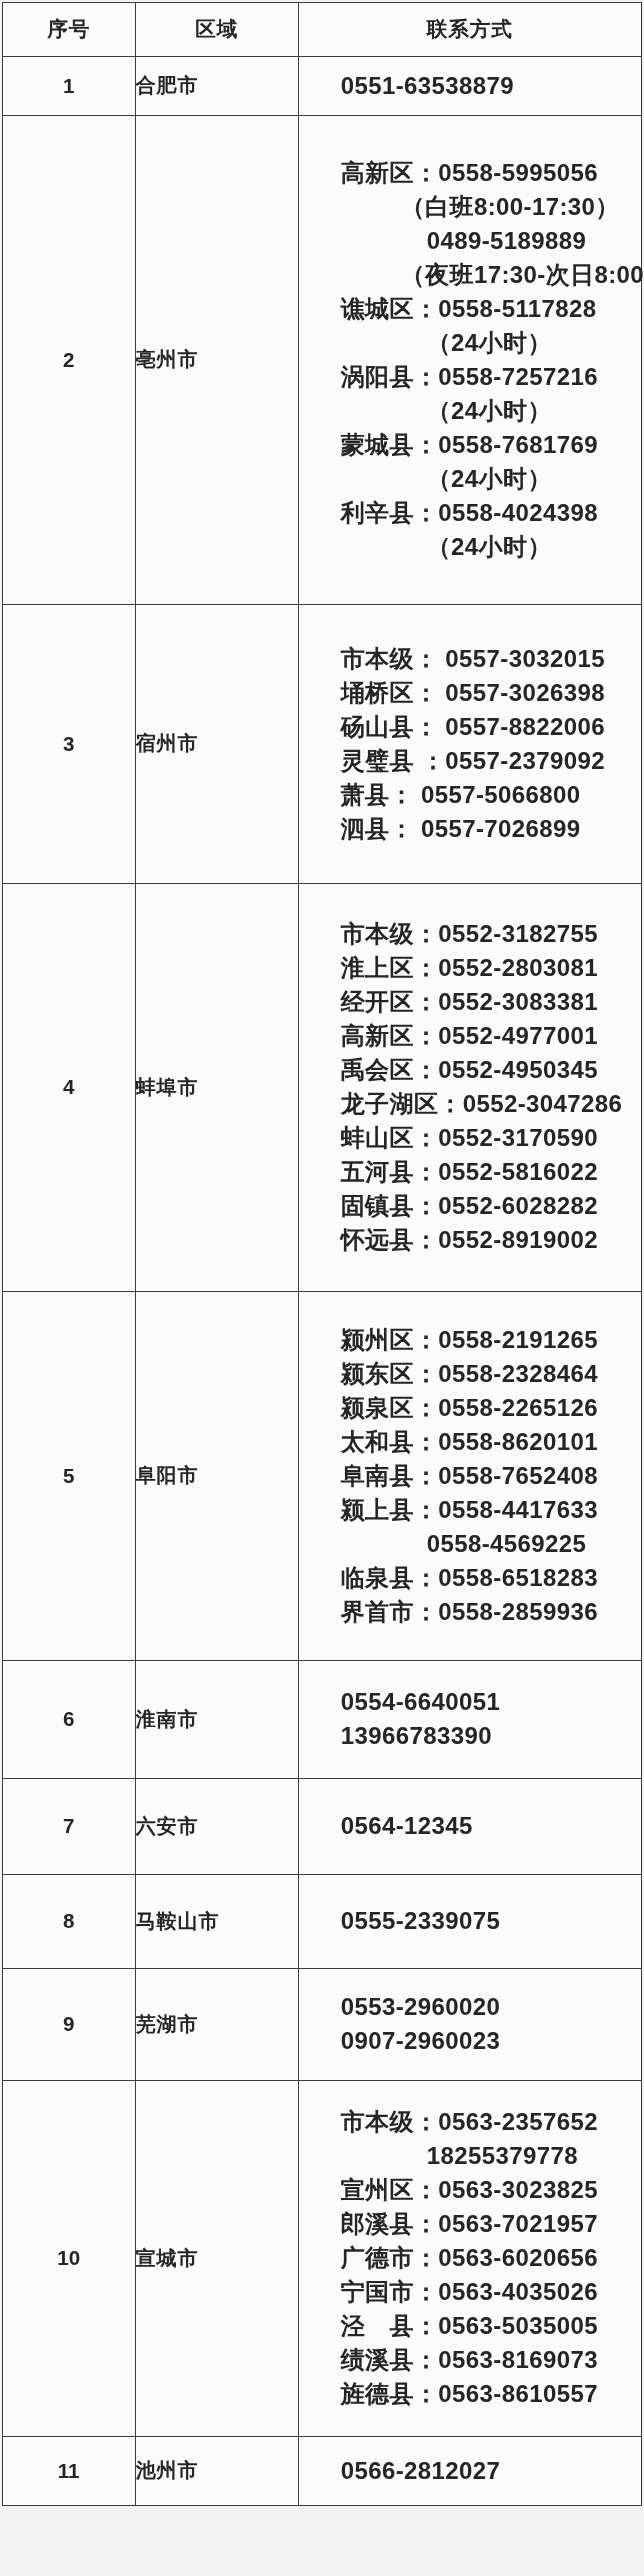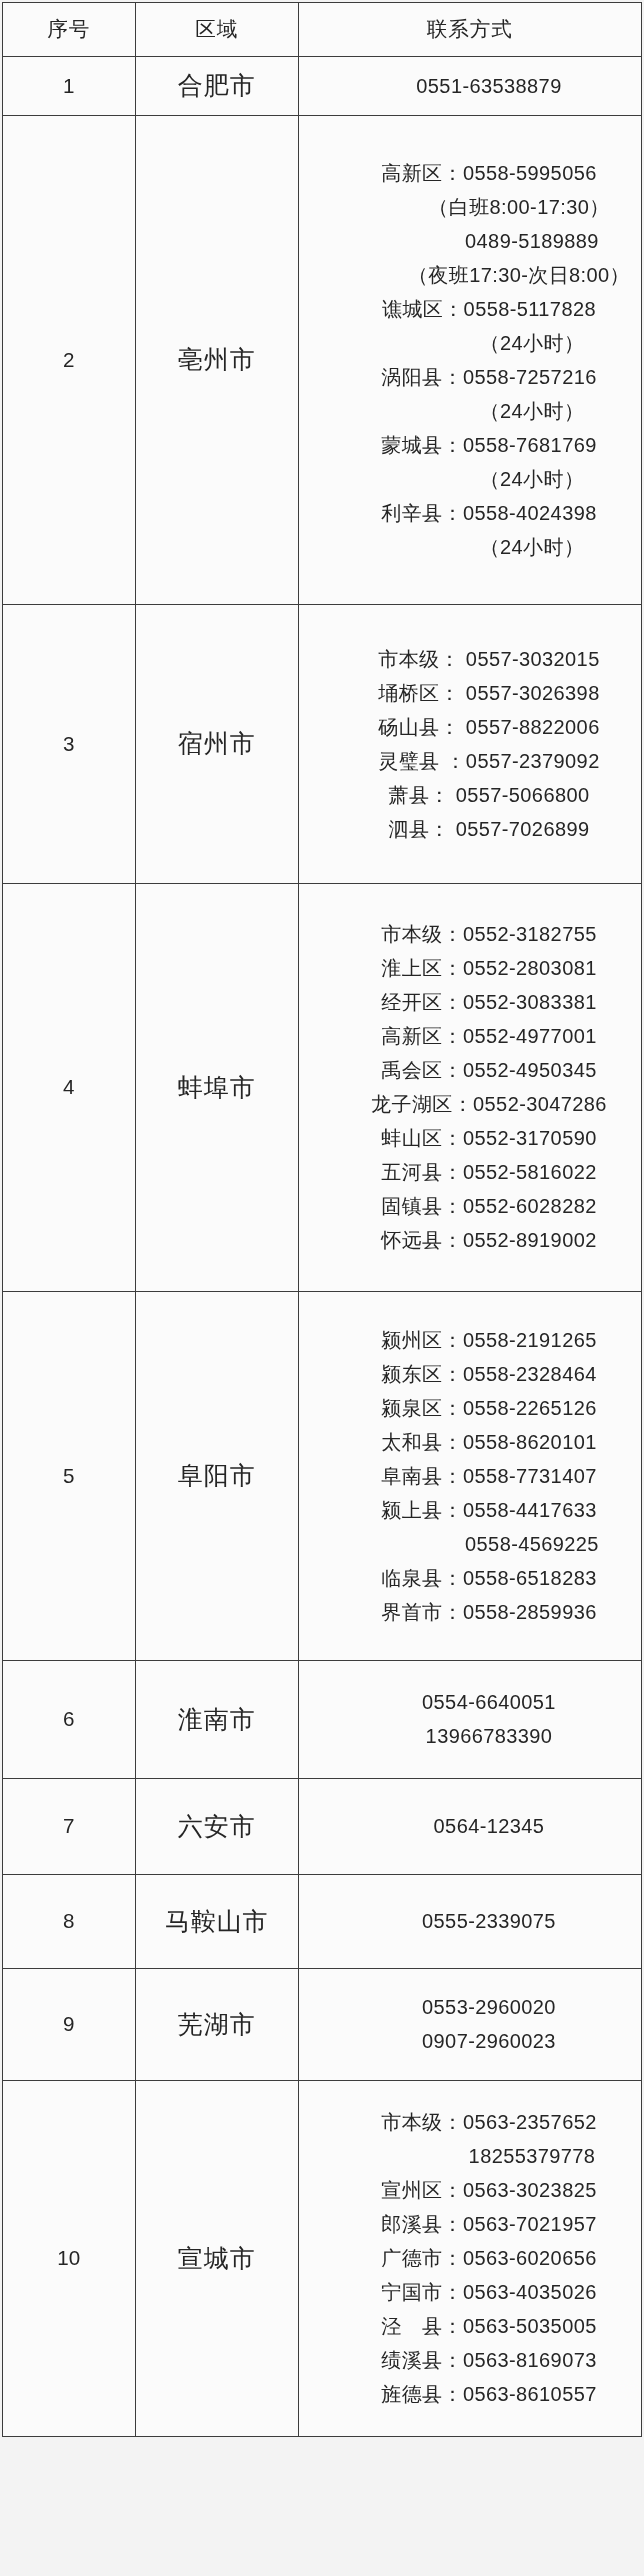--- a/index.html
+++ b/index.html
@@ -19,40 +19,40 @@
   }
   table.contact-table {
     border-collapse: collapse;
     table-layout: fixed;
     width: 639px;
     background: #fbfbfb;
   }
   td, th {
     border: 0.9px solid #3c3c3c;
     padding: 0;
-    font-weight: 400;
+    font-weight: 700;
     vertical-align: middle;
   }
   th.header-cell {
     font-size: 20.6px;
     text-align: center;
     letter-spacing: 0.9px;
   }
   td.no-cell {
     font-size: 20.6px;
     text-align: center;
   }
   td.region-cell {
-    font-size: 25px;
-    text-align: center;
+    font-size: 20px;
+    text-align: left;
     letter-spacing: 0.9px;
   }
   td.contact-cell {
-    font-size: 20px;
-    text-align: center;
+    font-size: 24px;
+    text-align: left;
     padding: 12px 3.4px 12px 42px;
   }
   .contact-line {
     line-height: 34px;
     white-space: pre;
     letter-spacing: 0.4px;
   }
   .contact-line.ind-a { padding-left: 60px; }
   .contact-line.ind-b { padding-left: 86px; }
 </style>
@@ -148,21 +148,21 @@
       <span>5</span>
     </td>
     <td class="region-cell">
       <span>阜阳市</span>
     </td>
     <td class="contact-cell">
             <div class="contact-line">颍州区：0558-2191265</div>
             <div class="contact-line">颍东区：0558-2328464</div>
             <div class="contact-line">颍泉区：0558-2265126</div>
             <div class="contact-line">太和县：0558-8620101</div>
-            <div class="contact-line">阜南县：0558-7731407</div>
+            <div class="contact-line">阜南县：0558-7652408</div>
             <div class="contact-line">颍上县：0558-4417633</div>
             <div class="contact-line ind-b">0558-4569225</div>
             <div class="contact-line">临泉县：0558-6518283</div>
             <div class="contact-line">界首市：0558-2859936</div>
           </td>
   </tr>
         <tr style="height: 118px;">
     <td class="no-cell">
       <span>6</span>
     </td>
@@ -220,16 +220,27 @@
             <div class="contact-line ind-b">18255379778</div>
             <div class="contact-line">宣州区：0563-3023825</div>
             <div class="contact-line">郎溪县：0563-7021957</div>
             <div class="contact-line">广德市：0563-6020656</div>
             <div class="contact-line">宁国市：0563-4035026</div>
             <div class="contact-line">泾　县：0563-5035005</div>
             <div class="contact-line">绩溪县：0563-8169073</div>
             <div class="contact-line">旌德县：0563-8610557</div>
           </td>
   </tr>
+        <tr style="height: 69px;">
+    <td class="no-cell">
+      <span>11</span>
+    </td>
+    <td class="region-cell">
+      <span>池州市</span>
+    </td>
+    <td class="contact-cell">
+            <div class="contact-line">0566-2812027</div>
+          </td>
+  </tr>
       </tbody>
   </table>
 </div>
 
 
 </body></html>

